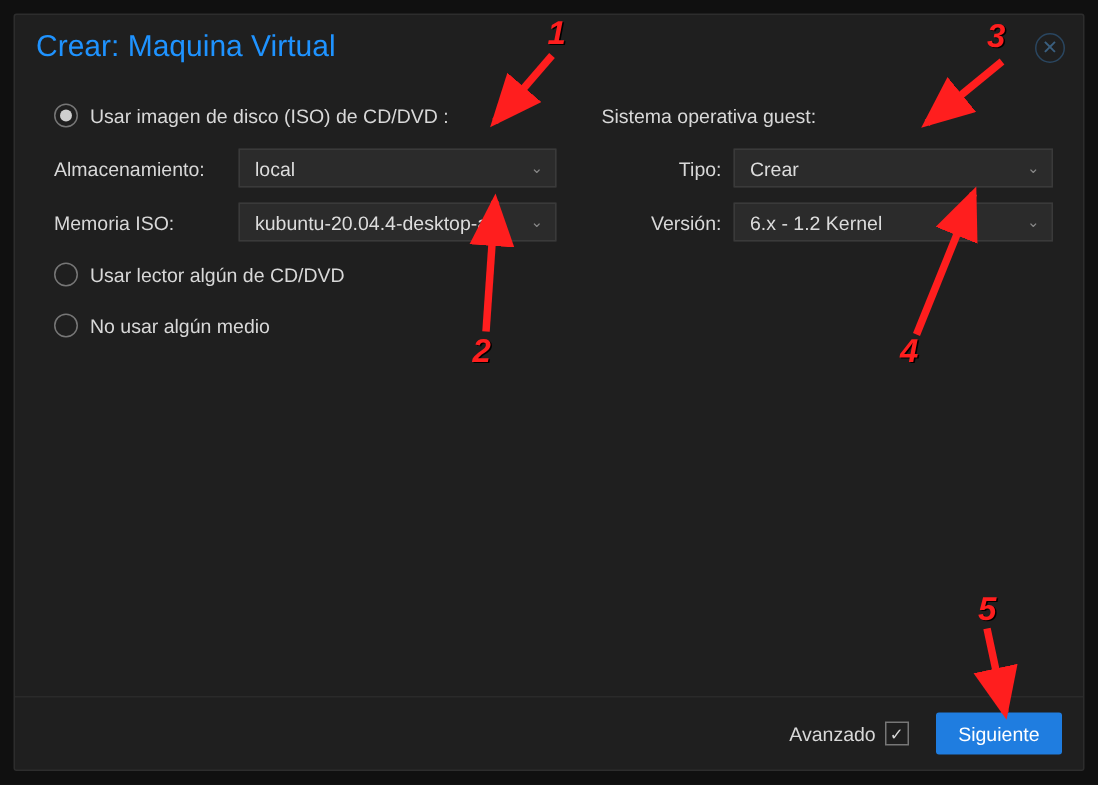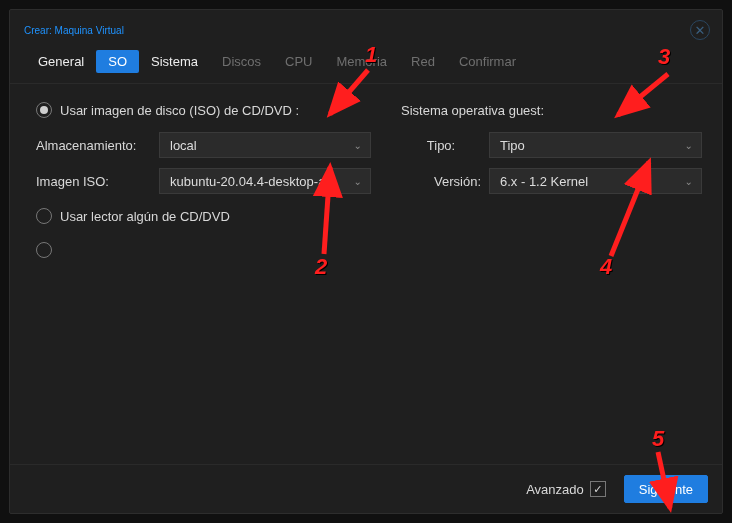--- a/index.html
+++ b/index.html
@@ -1,18 +1,18 @@
 <!DOCTYPE html>
 <html><head>
 <meta charset="utf-8">
 <style>
   html,body{margin:0;padding:0;width:732px;height:523px;background:#101010;font-family:"Segoe UI",Arial,sans-serif;font-size:13px;color:#d8d8d8;overflow:hidden}
   .dialog{position:absolute;left:9px;top:9px;right:9px;bottom:9px;background:#1f1f1f;border:1px solid #2d2d2d;border-radius:2px;display:flex;flex-direction:column}
   .titlebar{display:flex;align-items:center;justify-content:space-between;padding:10px 12px 8px 14px}
-  .title{color:#1f93ff;font-size:10px}
+  .title{color:#1f93ff;font-size:20px}
   .close-ico{color:#3a5f7f;width:18px;height:18px;display:flex;align-items:center;justify-content:center;border:1px solid #2a4660;border-radius:50%;font-size:13px;cursor:pointer}
   .tabs{display:flex;align-items:center;gap:0;padding:2px 16px 10px 16px;border-bottom:1px solid #2a2a2a}
   .tab{padding:4px 12px;color:#ededed;cursor:pointer;border-radius:2px;font-size:13px}
   .tab.disabled{color:#6f6f6f;cursor:default}
   .tab.active{background:#1f7de0;color:#fff}
   .body{flex:1;display:flex;padding:14px 20px 0 26px;gap:30px;position:relative}
   .col{display:flex;flex-direction:column}
   .col.left{width:335px}
   .col.right{flex:1}
   .row{display:flex;align-items:center;margin-bottom:10px;min-height:24px}
@@ -38,69 +38,60 @@
 </head>
 <body>
 
 <div class="dialog">
 
   <div class="titlebar">
     <div class="title">Crear: Maquina Virtual</div>
     <div class="close-ico">✕</div>
   </div>
 
-  <div class="tabs">
-    <div class="tab">General</div>
-    <div class="tab active">SO</div>
-    <div class="tab">Sistema</div>
-    <div class="tab disabled">Discos</div>
-    <div class="tab disabled">CPU</div>
-    <div class="tab disabled">Memoria</div>
-    <div class="tab disabled">Red</div>
-    <div class="tab disabled">Confirmar</div>
-  </div>
 
   <div class="body">
 
     <div class="col left">
       <div class="row">
         <span class="radio checked"></span>
         <span class="lbl">Usar imagen de disco (ISO) de CD/DVD :</span>
       </div>
       <div class="row indent">
         <span class="field-label">Almacenamiento:</span>
         <div class="select">
           <span class="val">local</span>
           <span class="chev">⌄</span>
         </div>
       </div>
       <div class="row indent">
-        <span class="field-label">Imagen ISO:</span>
+        <span class="field-label">Memoria ISO:</span>
         <div class="select">
           <span class="val">kubuntu-20.04.4-desktop-amd64</span>
           <span class="chev">⌄</span>
         </div>
       </div>
       <div class="row">
         <span class="radio"></span>
         <span class="lbl">Usar lector algún de CD/DVD</span>
       </div>
       <div class="row">
         <span class="radio"></span>
+        <span class="lbl">No usar algún medio</span>
       </div>
     </div>
 
     <div class="col right">
       <div class="row section-title">
         <span class="lbl">Sistema operativa guest:</span>
       </div>
       <div class="row">
-        <span class="field-label" style="width:80px;text-align:center">Tipo:</span>
+        <span class="field-label" style="width:80px;text-align:right">Tipo:</span>
         <div class="select">
-          <span class="val">Tipo</span>
+          <span class="val">Crear</span>
           <span class="chev">⌄</span>
         </div>
       </div>
       <div class="row">
         <span class="field-label" style="width:80px;text-align:right">Versión:</span>
         <div class="select">
           <span class="val">6.x - 1.2 Kernel</span>
           <span class="chev">⌄</span>
         </div>
       </div>

